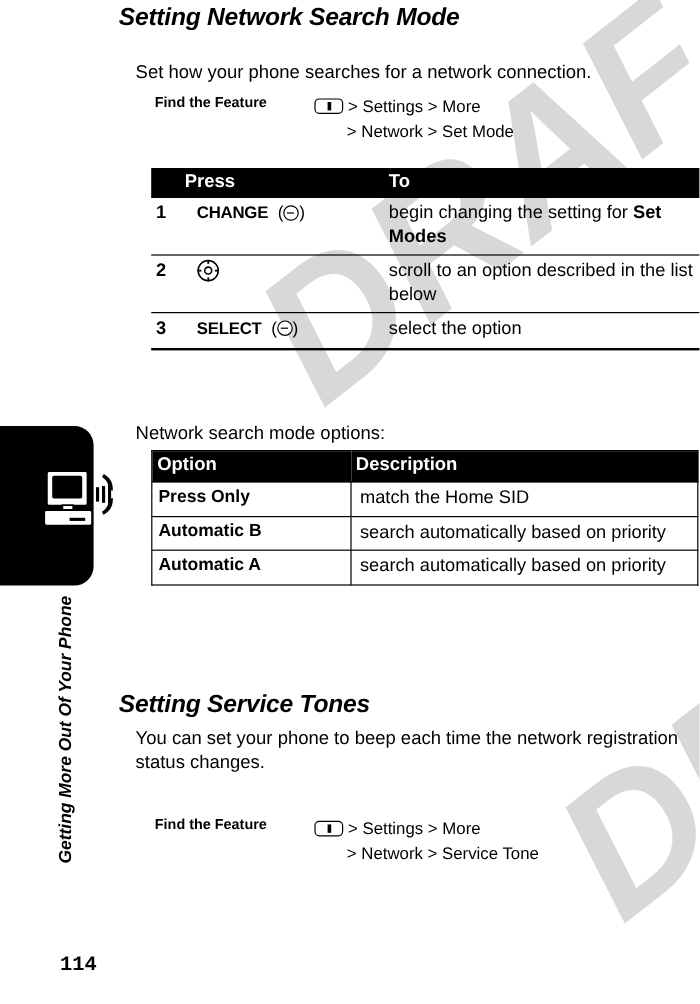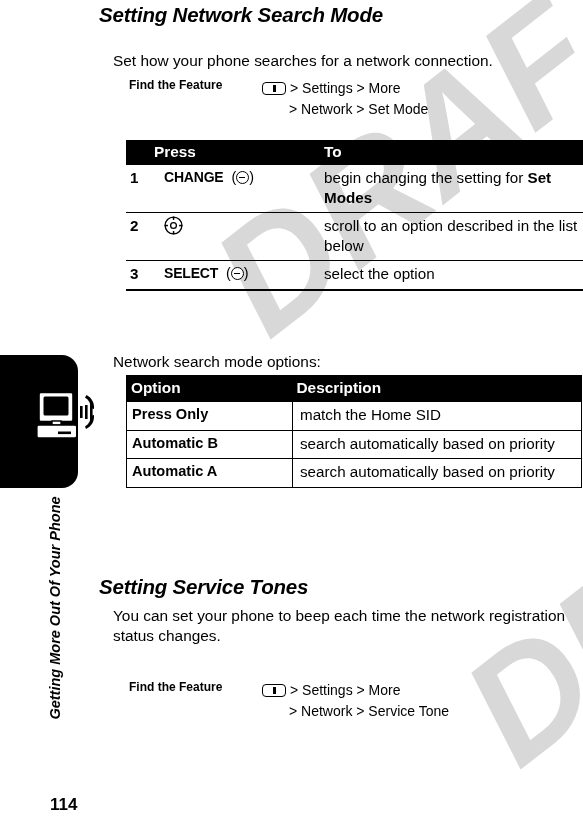--- a/index.html
+++ b/index.html
@@ -62,21 +62,21 @@
     font-weight: bold;
     font-style: italic;
     font-size: 14.5px;
     letter-spacing: 0px;
     white-space: nowrap;
     z-index: 2;
   }
   #page-number {
     position: absolute;
     left: 50px; top: 795px;
-    font-family: Liberation Sans, sans-serif;
+    font-family: Liberation Mono, monospace;
     font-weight: bold;
     font-size: 17px;
     z-index: 2;
   }
 
   
   #content {
     position: absolute;
     left: 99px; top: 0;
     width: 484px;

